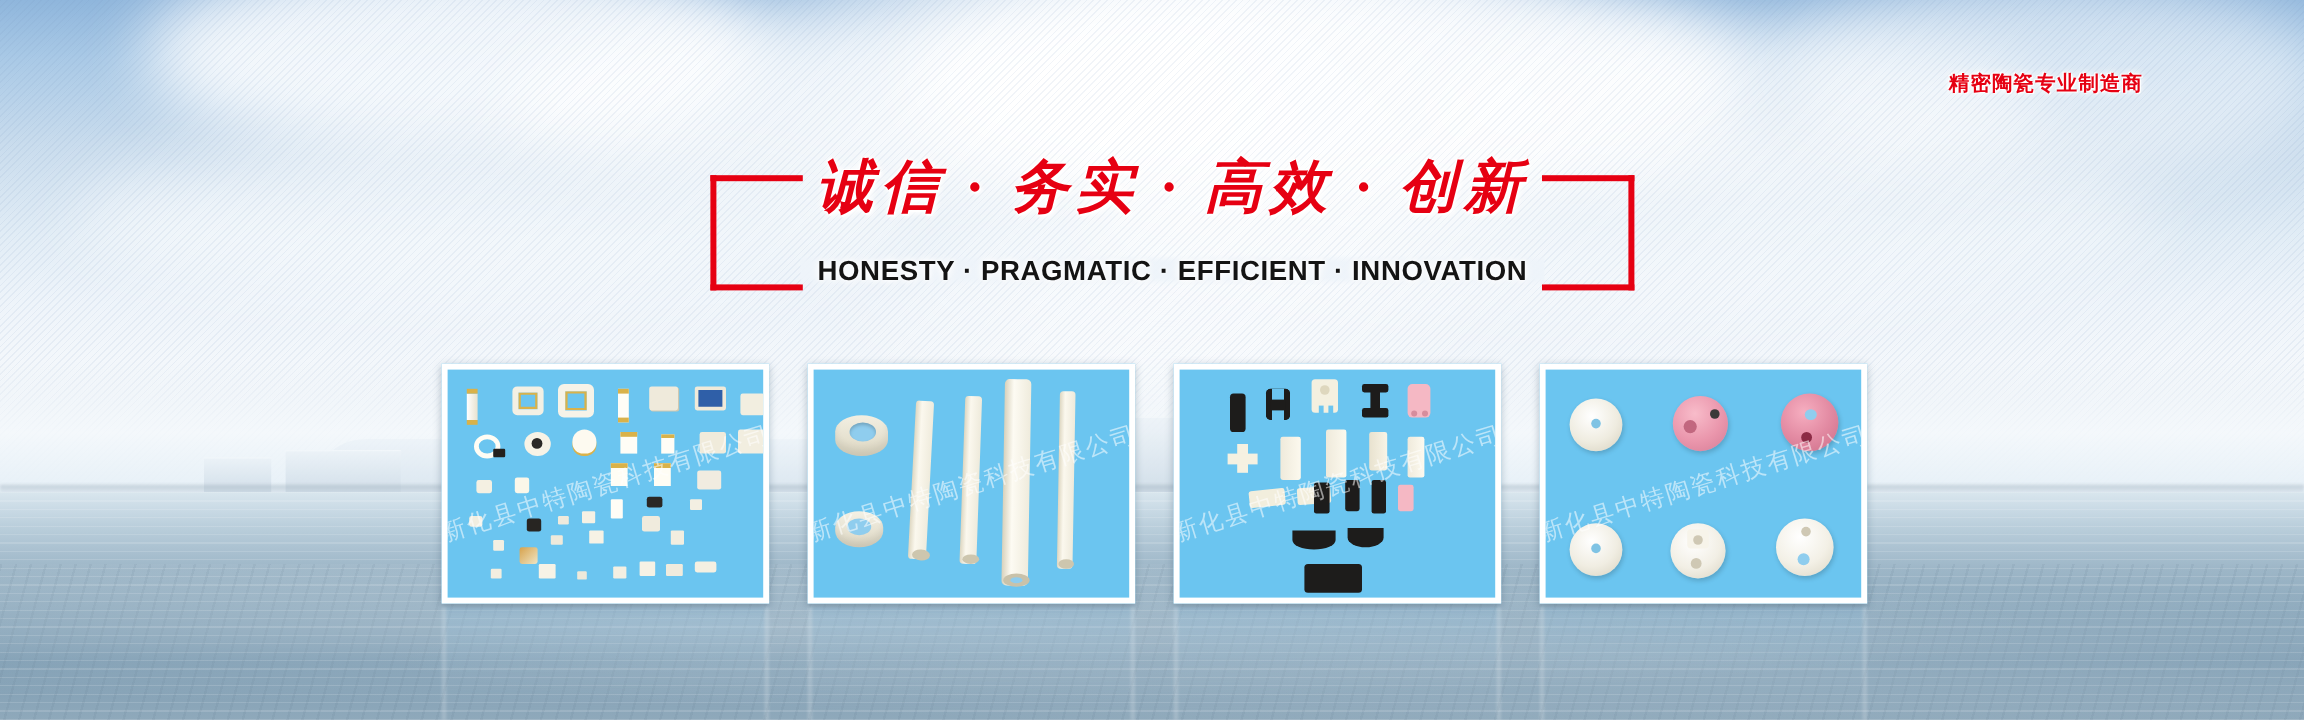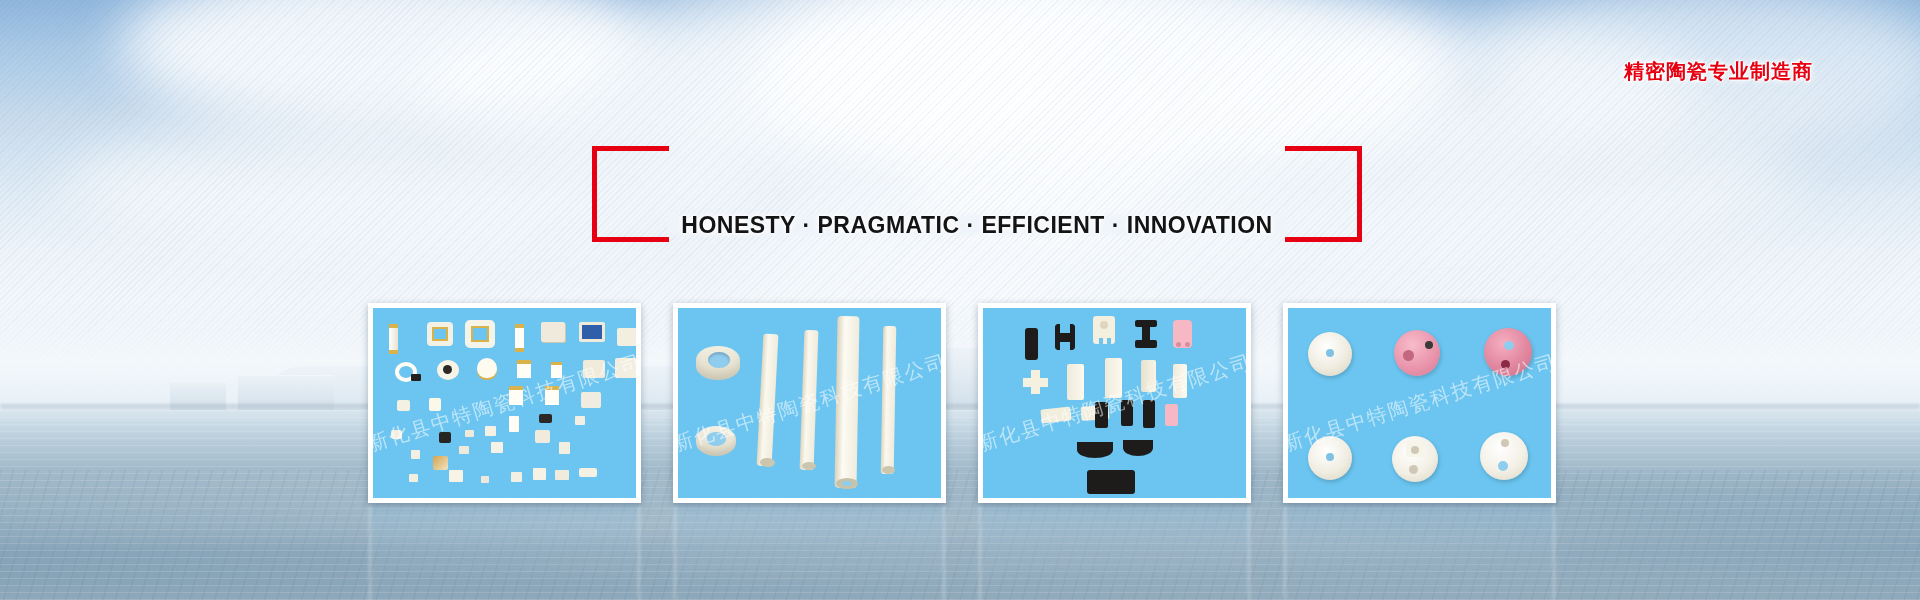--- a/index.html
+++ b/index.html
@@ -83,21 +83,21 @@
     text-shadow:0 0 6px #fff,0 0 10px #fff,0 0 3px #fff;
   }
   #slogan-en .en-bg{background:linear-gradient(to bottom,rgba(238,244,250,0),rgba(238,244,250,.95) 25%,rgba(238,244,250,.95) 75%,rgba(238,244,250,0));padding:0 14px;}
 
   
   #contact{position:absolute;right:36px;top:58px;text-align:left;width:260px;}
   #contact div{
     color:#e60012;font-weight:bold;white-space:nowrap;
     text-shadow:0 0 5px #fff,0 0 9px #fff,1px 1px 0 #fff,-1px -1px 0 #fff;
   }
-  #c-tag{font-size:20px;letter-spacing:1px;margin-bottom:14px;}
+  #c-tag{font-size:17px;letter-spacing:1px;margin-bottom:14px;}
   #c-hot{font-size:23px;letter-spacing:1px;margin-bottom:4px;}
   #c-tel{font-size:33px;letter-spacing:.5px;}
 
   
   #panels{position:absolute;left:368px;top:303px;width:1194px;height:200px;display:flex;gap:32px;}
   .panel{
     position:relative;width:273px;height:200px;
     background:#6bc5f0;border:5px solid #ffffff;box-sizing:border-box;
     box-shadow:0 2px 7px rgba(40,70,95,.35);overflow:hidden;
   }
@@ -153,20 +153,21 @@
     <div class="bld" style="left:1144px;width:52px;height:26px;"></div>
   </div>
   <div class="shoreline"></div>
   <div class="water"></div>
   <div class="waves"></div>
   <div class="wet"></div>
 
   <div id="slogan">
     <div class="brk brk-l"></div>
     <div class="brk brk-r"></div>
+    <div id="slogan-cn">诚信 · 务实 · 高效 · 创新</div>
     <div id="slogan-en"><span class="en-bg">HONESTY · PRAGMATIC · EFFICIENT · INNOVATION</span></div>
   </div>
 
   <div id="contact">
     <div id="c-tag">精密陶瓷专业制造商</div>
   </div>
 
   <div id="panels">
 
     <div class="panel">

